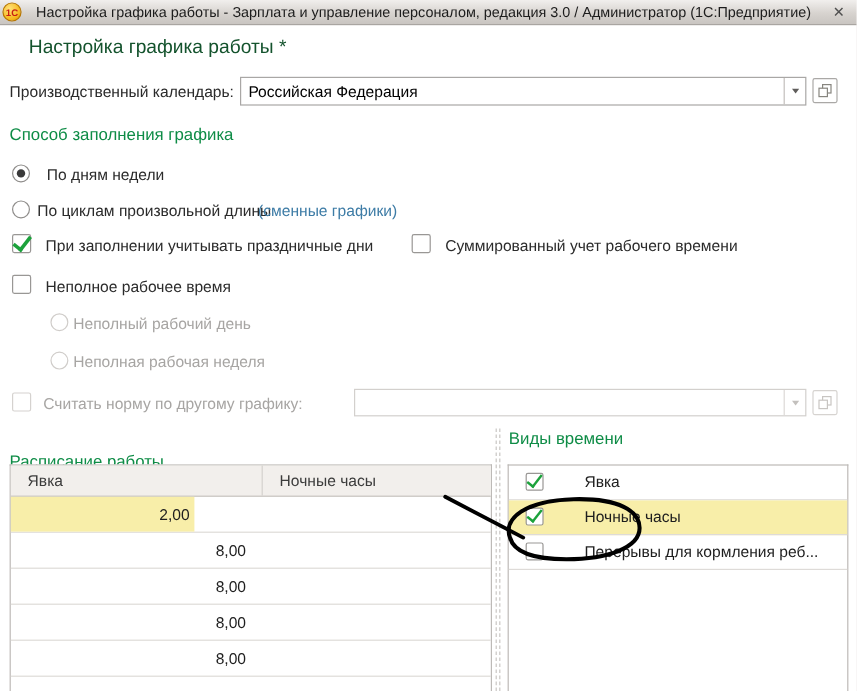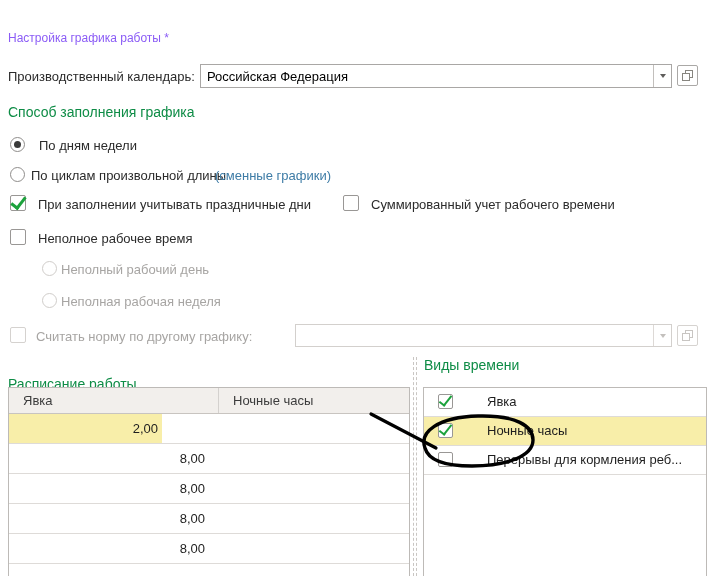--- a/index.html
+++ b/index.html
@@ -20,21 +20,21 @@
     display:flex;align-items:center;justify-content:center;
     font-size:8px;font-weight:bold;color:#c81f12;
   }
   .wtitle{position:absolute;left:30px;top:3px;font-size:12px;color:#1c1c1c;white-space:nowrap;}
   .closebtn{
     position:absolute;right:7px;top:2px;width:16px;height:16px;
     display:flex;align-items:center;justify-content:center;
     color:#4f4f4f;font-size:12px;font-weight:bold;cursor:default;
   }
   
-  .pagetitle{position:absolute;left:8px;top:31px;font-size:12px;color:#8b5cf6;}
+  .pagetitle{position:absolute;left:24px;top:31px;font-size:16px;color:#14532d;}
   .lbl{position:absolute;font-size:13px;color:#2b2b2b;white-space:nowrap;}
   .lbl.disabled{color:#a7a5a3;}
   .hint{position:absolute;font-size:13px;color:var(--hint_blue,#3e7ca6);white-space:nowrap;}
   .ghead{position:absolute;font-size:14px;color:var(--header_green,#0e8c46);white-space:nowrap;}
   
   .field{
     position:absolute;background:#fff;border:1px solid #a9a7a5;box-sizing:border-box;
     display:flex;align-items:stretch;
   }
   .field .val{flex:1;font-size:13px;color:#000;padding:0 6px;display:flex;align-items:center;overflow:hidden;white-space:nowrap;}
@@ -90,20 +90,27 @@
   .kitem .cb.checked::after{left:3px;top:-2px;width:5px;height:11px;border-right-width:2.6px;border-bottom-width:2.6px;}
   .kitem .ktext{position:absolute;left:63px;top:6px;white-space:nowrap;color:#1e1e1e;}
   
   .annot{position:absolute;left:0;top:0;pointer-events:none;}
 </style>
 </head>
 <body>
 
 <div class="win">
 
+  <div class="titlebar">
+    <div class="logo">
+      <span>1С</span>
+    </div>
+    <div class="wtitle">Настройка графика работы - Зарплата и управление персоналом, редакция 3.0 / Администратор (1С:Предприятие)</div>
+    <div class="closebtn">✕</div>
+  </div>
 
   <div class="pagetitle">Настройка графика работы *</div>
 
   <div class="lbl" style="left:8px;top:69px;">Производственный календарь:</div>
   <div class="field" style="left:200px;top:64px;width:472px;height:24px;">
     <span class="val">Российская Федерация</span>
     <span class="dd">
         <i class="tri"></i>
       </span>
   </div>

